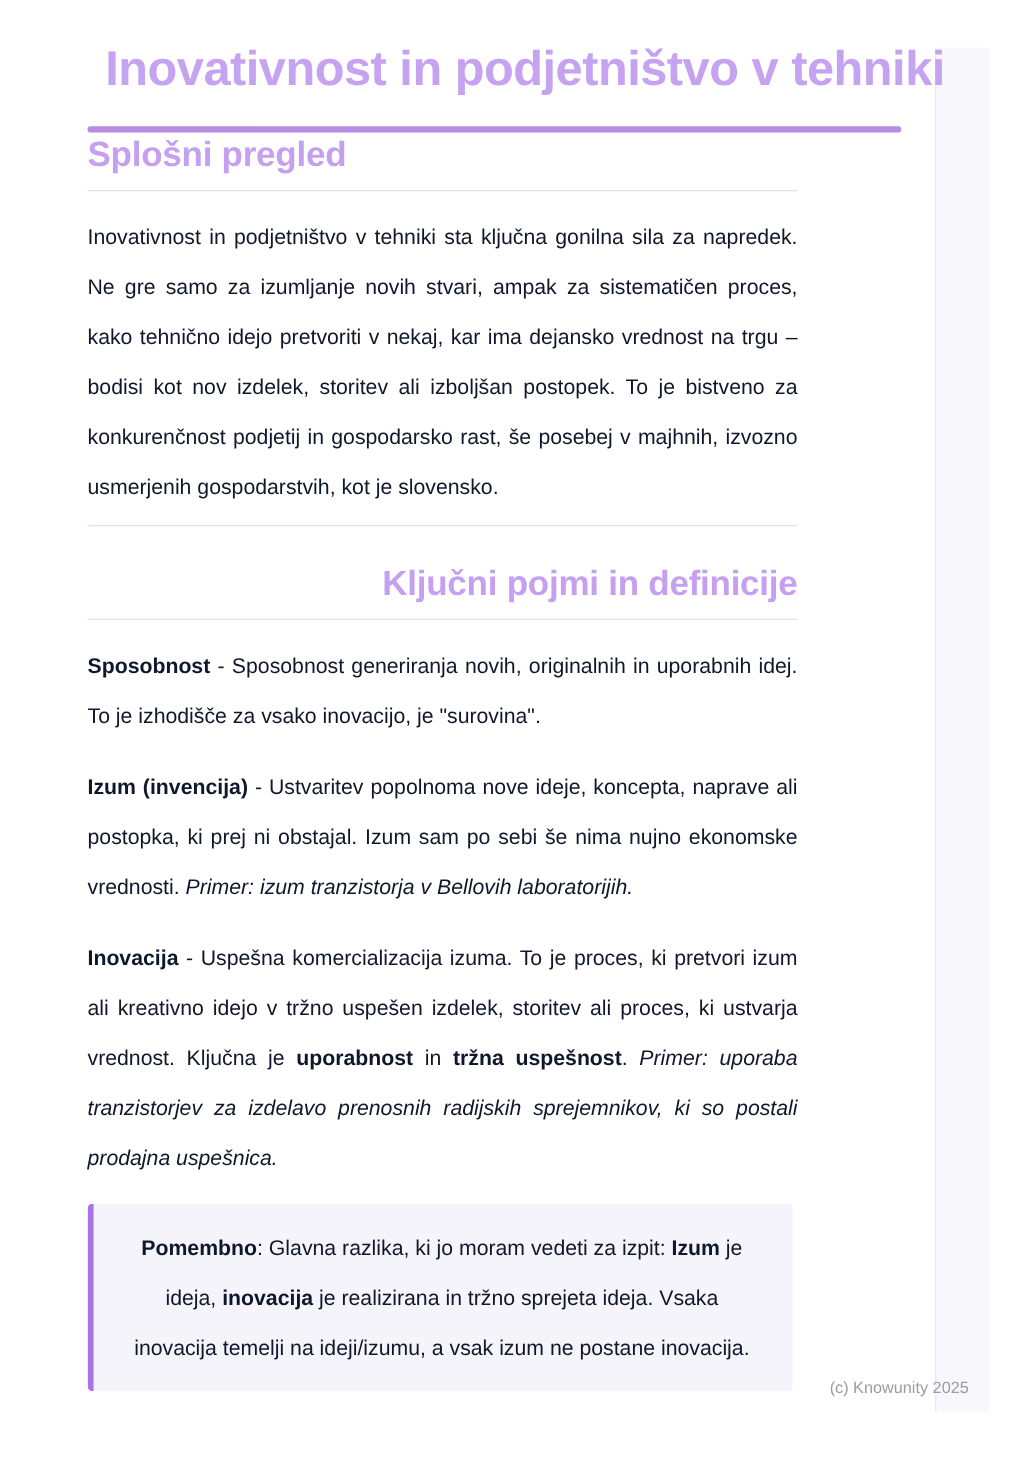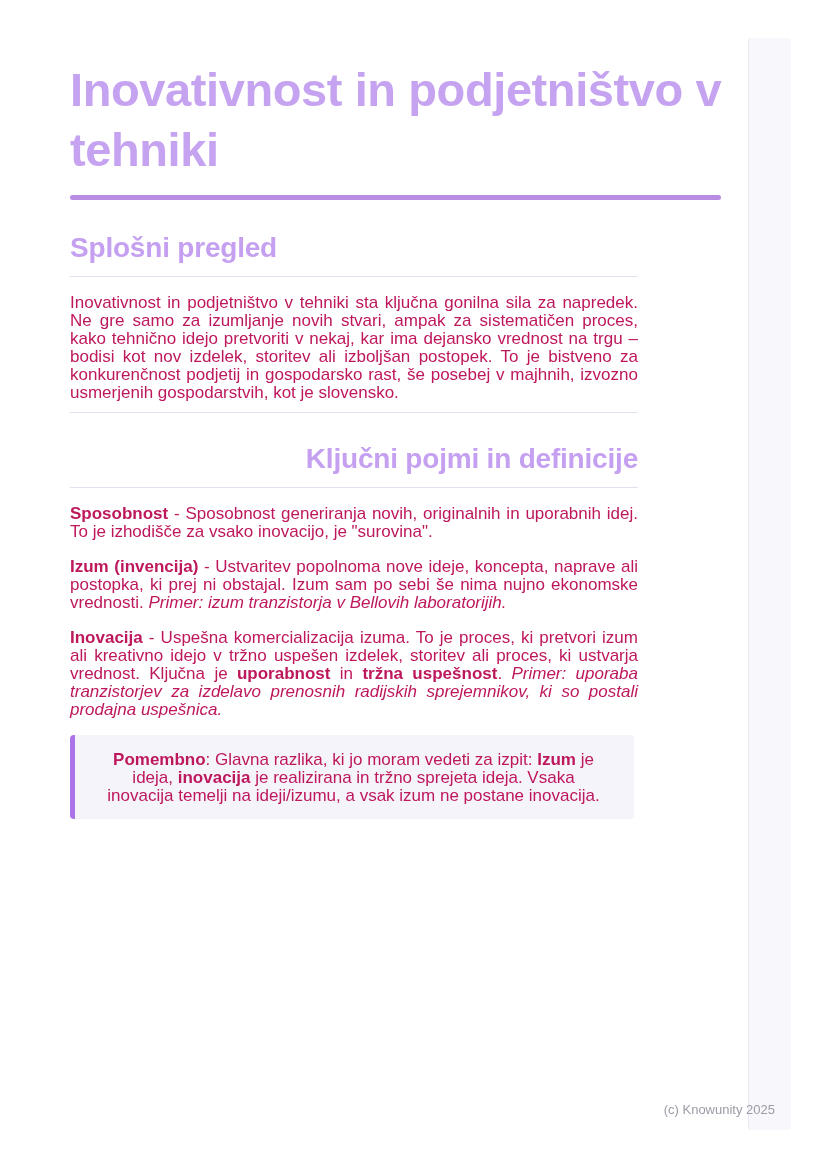--- a/index.html
+++ b/index.html
@@ -34,38 +34,38 @@
   .content {
     position: absolute;
     left: 70px;
     top: 0;
     width: 568px;
     z-index: 1;
   }
 
   .doc-title {
     width: 700px;
-    margin-top: 60px;
-    font-size: 47px;
+    margin-top: 26px;
+    font-size: 39px;
     line-height: 60px;
     font-weight: 700;
     letter-spacing: -0.4px;
     color: #c6a3f0;
+    text-align: center;
   }
 
   .rule-thick {
     width: 651px;
     height: 5px;
     margin-top: 15px;
     background: #b78ce2;
     border-radius: 3px;
   }
 
   .sec-heading {
-    margin-top: 30px;
     font-size: 28px;
     line-height: 36px;
     font-weight: 700;
     letter-spacing: -0.2px;
     color: #c5a0f1;
   }
   .sec-heading.second { margin-top: 28px; text-align: right; }
 
   .rule-thin {
     width: 568px;
@@ -73,22 +73,22 @@
     margin-top: 10px;
     background: #e4e1ef;
   }
 
   .sec-sep { margin-top: 10px; }
 
   .para {
     margin-top: 17px;
     width: 568px;
     font-size: 17px;
-    line-height: 18px;
-    color: #be185d;
+    line-height: 40px;
+    color: #0f172a;
     text-align: justify;
   }
   .para + .para { }
 
   .run-b { font-weight: 700; }
   .run-i { font-style: italic; }
 
   .callout {
     margin-top: 16px;
     width: 564px;

